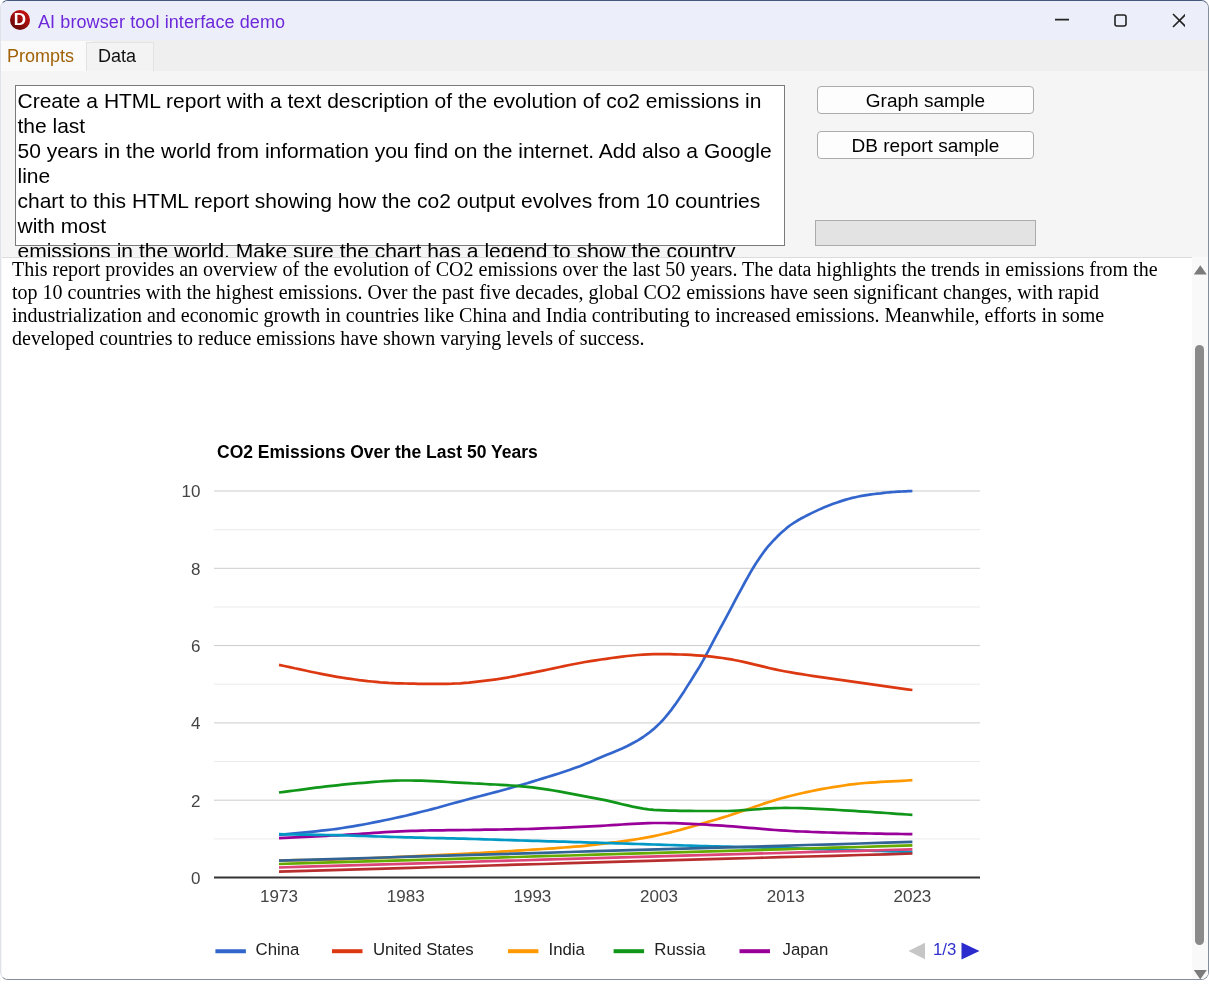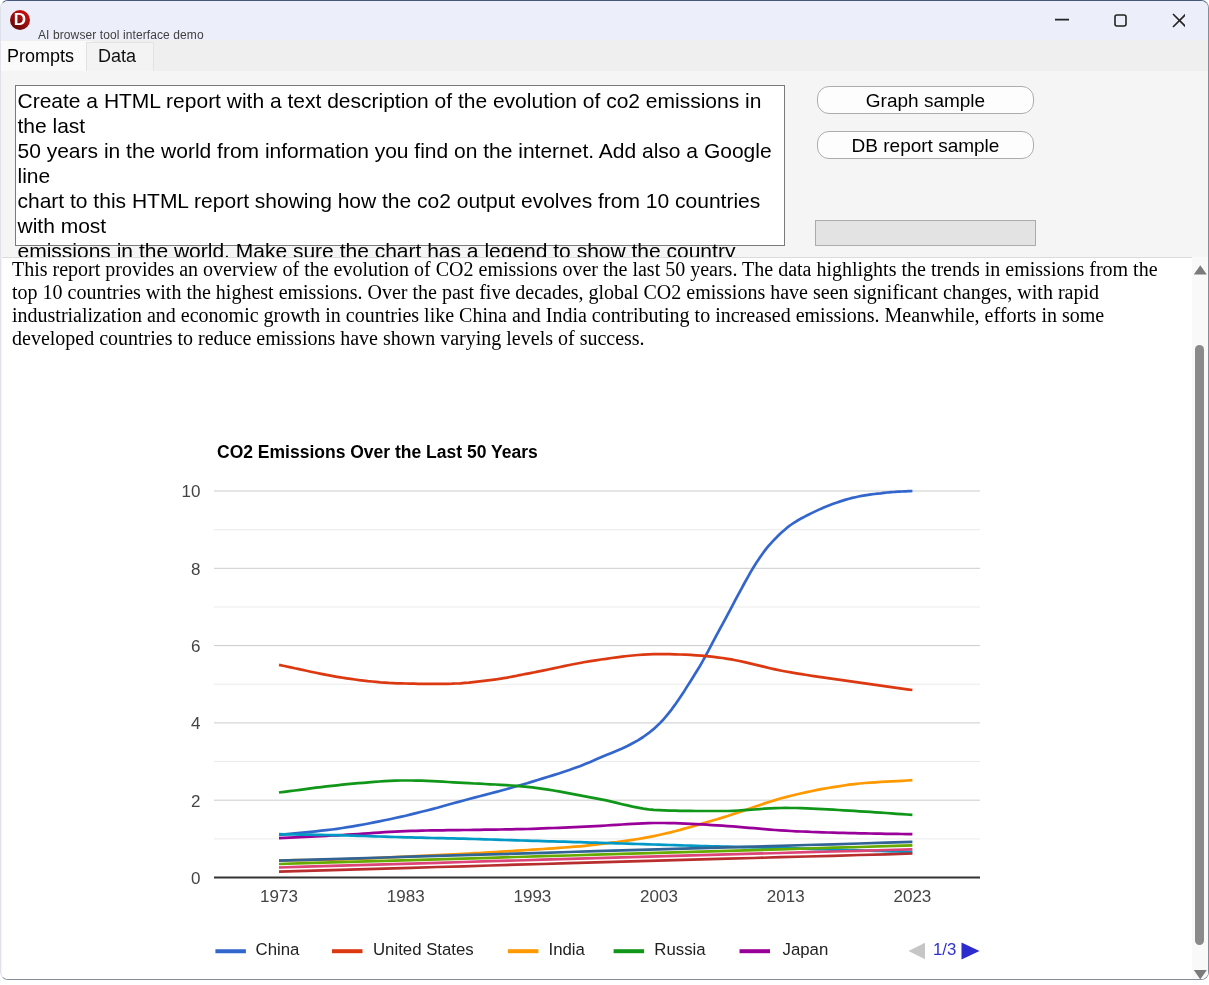--- a/index.html
+++ b/index.html
@@ -2,33 +2,33 @@
 <html><head><meta charset="utf-8"><title>AI browser tool interface demo</title><style>
 *{margin:0;padding:0;box-sizing:border-box}
 html,body{width:1209px;height:985px;background:#fff;overflow:hidden;
  font-family:"Liberation Sans",sans-serif}
 .win{position:absolute;left:0;top:0;width:1209px;height:980px;background:#F5F5F5;
  border:1px solid #848D9A;border-top:1px solid #46587B;border-left:1px solid #DFE2E8;border-radius:8px;overflow:hidden}
 .titlebar{position:absolute;left:0;top:0;width:100%;height:39px;background:#ECEFFA}
 .logo{position:absolute;left:9px;top:9px;width:20px;height:20px;border-radius:50%;
  background:linear-gradient(215deg,#c81212 5%,#a30d0d 45%,#570808 95%);
  color:#fff;font-weight:bold;font-size:17px;text-align:center;line-height:19.5px}
-.title{position:absolute;left:37px;top:27px;font-size:12px;color:#404040;letter-spacing:.1px}
+.title{position:absolute;left:37px;top:11px;font-size:18px;color:#6d28d9;letter-spacing:.1px}
 .wbtn{position:absolute;top:0;height:39px;color:#222}
 .tabstrip{position:absolute;left:0;top:39px;width:100%;height:31px;background:#EFEFEF}
 .tab1{position:absolute;left:0;top:40px;width:92px;height:30px;background:#FAFAFA;
- border-top-right-radius:2px;font-size:18px;color:#000000;padding-left:6px;padding-top:5px}
+ border-top-right-radius:2px;font-size:18px;color:#a16207;padding-left:6px;padding-top:5px}
 .tab2{position:absolute;left:85px;top:41px;width:68px;height:29px;background:#F3F3F3;
  border:1px solid #E2E2E2;border-bottom:none;font-size:18px;color:#111;padding-left:11px;padding-top:2.5px}
 .page{position:absolute;left:0;top:70px;width:100%;height:186px;background:#F5F5F5}
 .prompt{position:absolute;left:14px;top:14px;width:770px;height:161px;background:#fff;
  border:1px solid #7a7a7a;font-size:21px;line-height:25px;color:#000;
  padding:1.5px 0 0 1.5px}
 .btn{position:absolute;left:816px;width:217px;height:28px;background:#FDFDFD;
- border:1px solid #ACACAC;border-radius:12px;font-size:19px;color:#000;
+ border:1px solid #ACACAC;border-radius:4px;font-size:19px;color:#000;
  text-align:center;line-height:27.5px}
 .pbar{position:absolute;left:814px;top:149px;width:221px;height:26px;background:#E3E3E3;
  border:1px solid #ABABAB}
 .browser{position:absolute;left:1px;top:256px;width:1207px;height:723px;background:#fff}
 .report{position:absolute;left:10px;top:0.5px;width:1160px;
  font-family:"Liberation Serif",serif;font-size:20px;line-height:23.1px;color:#000}
 .chartsvg{position:absolute;left:0;top:0}
 .sbar{position:absolute;right:0;top:0;width:17px;height:723px;background:#F9F9F9}
 .sthumb{position:absolute;left:3px;top:88px;width:9px;height:600px;background:#8A8A8A;border-radius:4.5px}
 .topline{position:absolute;left:0;top:0;width:100%;height:1px;background:#DCDCDC}

